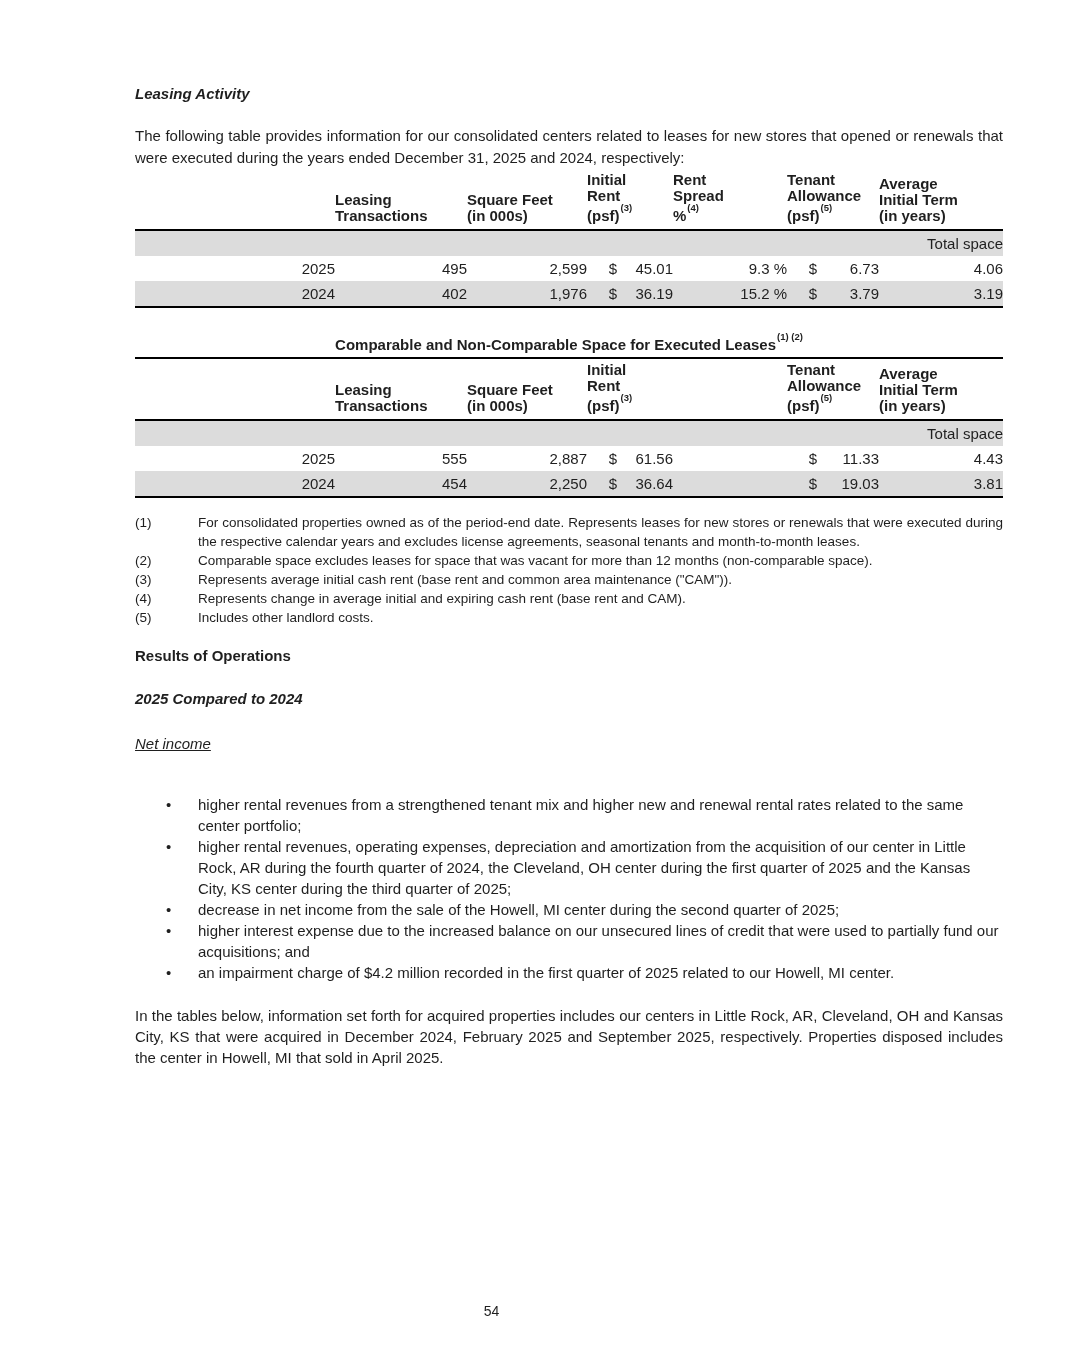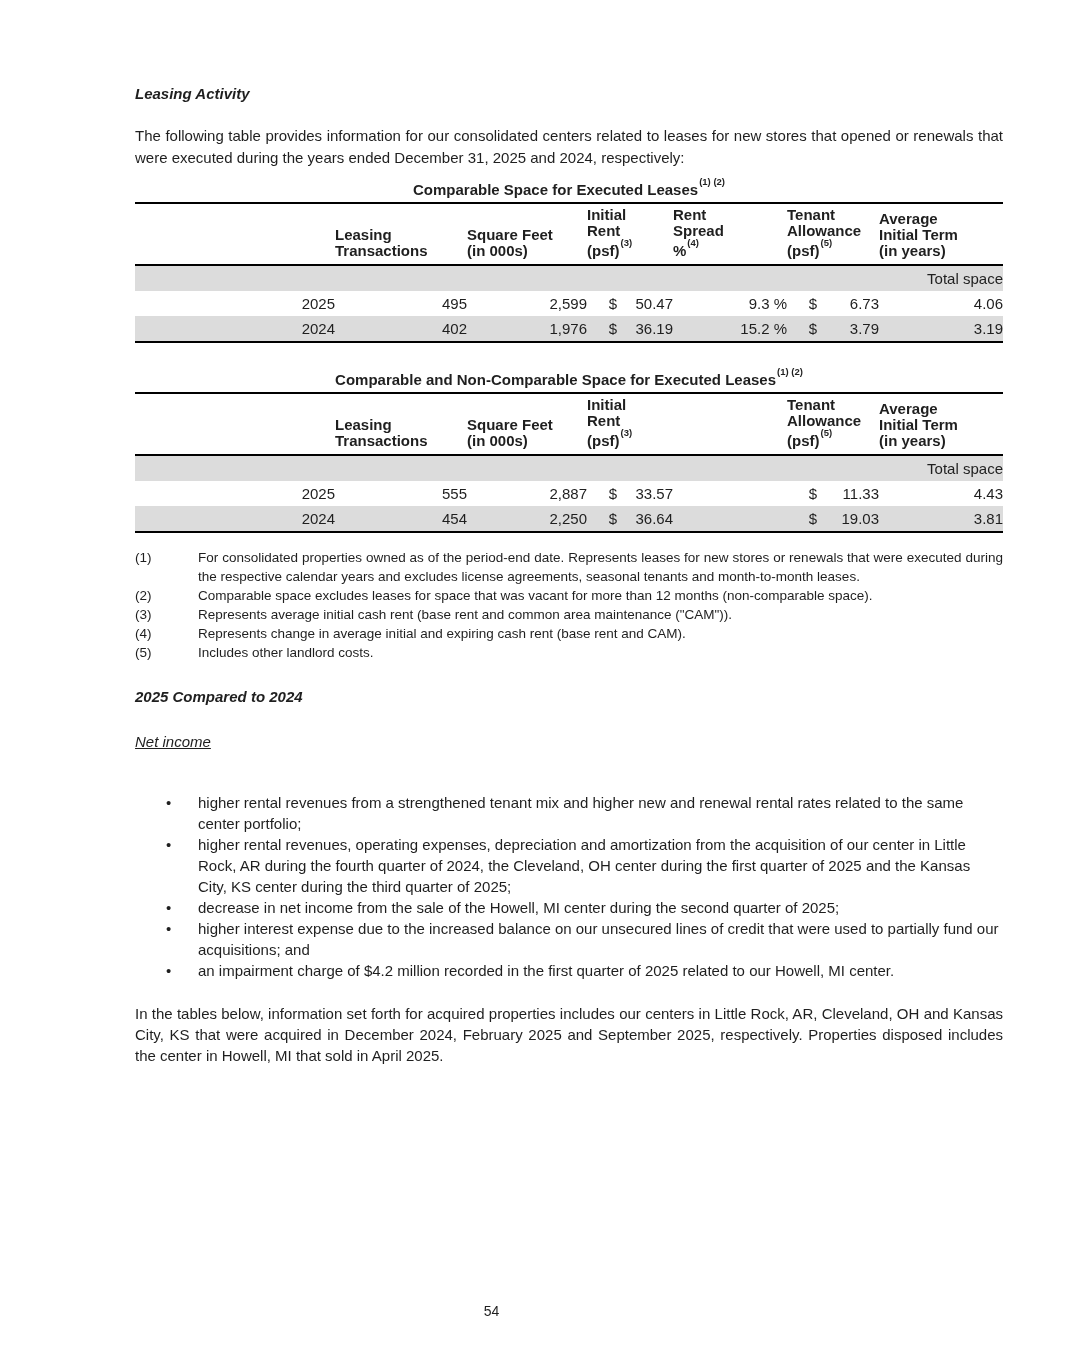--- a/index.html
+++ b/index.html
@@ -93,23 +93,20 @@
 </head>
 <body>
 
 <div class="page">
   <div class="content">
 
     <h3 class="h-lease">Leasing Activity</h3>
 
     <p class="para intro">The following table provides information for our consolidated centers related to leases for new stores that opened or renewals that were executed during the years ended December 31, 2025 and 2024, respectively:</p>
 
-    <div class="tbl-title">
-      <span>Comparable Space for Executed Leases</span><sup class="ref">(1) (2)</sup>
-    </div>
     <table class="lease-table">
       <colgroup>
         <col style="width:200px">
           <col style="width:132px">
           <col style="width:120px">
           <col style="width:30px">
           <col style="width:56px">
           <col style="width:114px">
           <col style="width:30px">
           <col style="width:62px">
@@ -150,21 +147,21 @@
       </thead>
       <tbody>
         <tr class="shade">
           <td class="group" colspan="9">Total space</td>
         </tr>
         <tr>
           <td class="yr">2025</td>
           <td>495</td>
           <td>2,599</td>
           <td class="cur">$</td>
-          <td>50.47</td>
+          <td>45.01</td>
           <td>9.3 %</td>
           <td class="cur">$</td>
           <td>6.73</td>
           <td class="term">4.06</td>
         </tr>
         <tr class="shade">
           <td class="yr">2024</td>
           <td>402</td>
           <td>1,976</td>
           <td class="cur">$</td>
@@ -223,21 +220,21 @@
       </thead>
       <tbody>
         <tr class="shade">
           <td class="group" colspan="9">Total space</td>
         </tr>
         <tr>
           <td class="yr">2025</td>
           <td>555</td>
           <td>2,887</td>
           <td class="cur">$</td>
-          <td>33.57</td>
+          <td>61.56</td>
           <td></td>
           <td class="cur">$</td>
           <td>11.33</td>
           <td class="term">4.43</td>
         </tr>
         <tr class="shade">
           <td class="yr">2024</td>
           <td>454</td>
           <td>2,250</td>
           <td class="cur">$</td>
@@ -266,20 +263,21 @@
       <div class="fn">
         <span class="fn-label">(4)</span>
         <span class="fn-text">Represents change in average initial and expiring cash rent (base rent and CAM).</span>
       </div>
       <div class="fn">
         <span class="fn-label">(5)</span>
         <span class="fn-text">Includes other landlord costs.</span>
       </div>
     </div>
 
+    <h3 class="h-results">Results of Operations</h3>
     <h3 class="h-compare">2025 Compared to 2024</h3>
 
     <h4 class="h-netincome">Net income</h4>
 
     <div class="bullets">
       <div class="bullet">
         <span class="b-mark">•</span>
         <span class="b-text">higher rental revenues from a strengthened tenant mix and higher new and renewal rental rates related to the same center portfolio;</span>
       </div>
       <div class="bullet">

